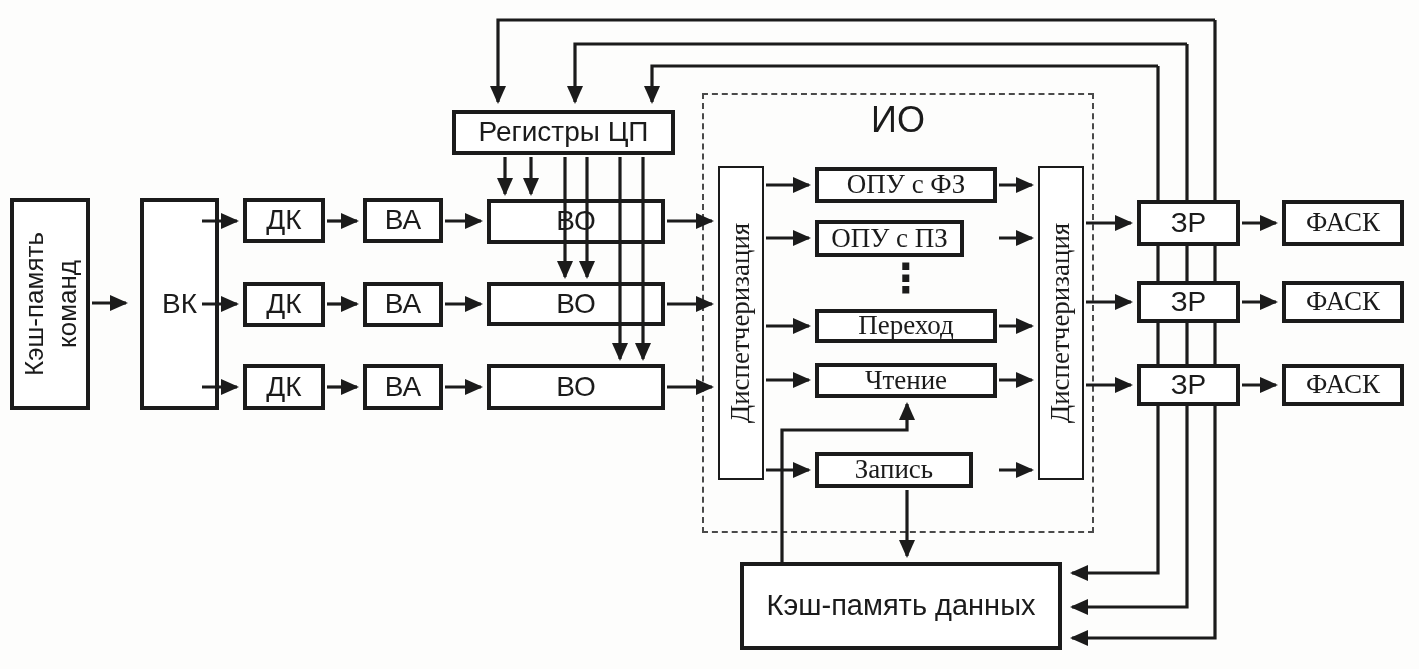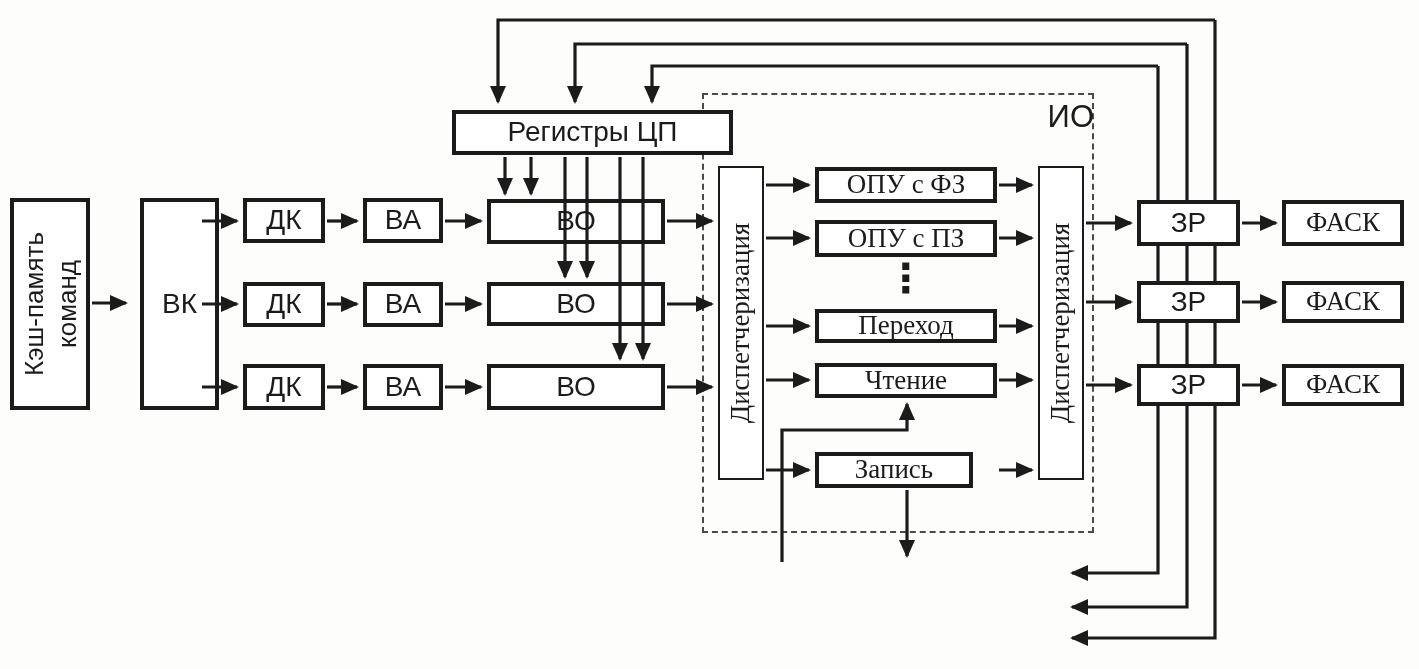--- a/index.html
+++ b/index.html
@@ -23,21 +23,21 @@
   }
   .rot2{
     position:absolute;left:50%;top:50%;width:204px;
     transform:translate(-50%,-50%) rotate(-90deg);
     text-align:center;font-size:26px;line-height:1.25;
   }
   .io-frame{
     position:absolute;box-sizing:border-box;border:2px dashed #4a4a4a;background:transparent;z-index:0;
   }
   .io-title{
-    position:absolute;z-index:2;font-size:31px;text-align:right;
+    position:absolute;z-index:2;font-size:36px;text-align:center;
   }
   .dots{
     position:absolute;z-index:2;font-size:40px;font-weight:bold;line-height:1;text-align:center;
   }
   .small{font-size:27px;font-family:Liberation Serif, serif;}
 </style>
 </head>
 <body>
 
 <div class="stage">
@@ -95,35 +95,35 @@
   <div class="box" style="left:487px;top:199px;width:178px;height:45px">
     <span>ВО</span>
     </div>
   <div class="box" style="left:487px;top:282px;width:178px;height:44px">
     <span>ВО</span>
     </div>
   <div class="box" style="left:487px;top:364px;width:178px;height:46px">
     <span>ВО</span>
     </div>
 
-  <div class="box" style="left:452px;top:110px;width:281px;height:45px">
+  <div class="box" style="left:452px;top:110px;width:223px;height:45px">
     <span>Регистры ЦП</span>
     </div>
 
   <div class="box thin small" style="left:718px;top:166px;width:46px;height:314px">
     <div class="rot">Диспетчеризация</div>
   </div>
   <div class="box thin small" style="left:1038px;top:166px;width:46px;height:314px">
     <div class="rot">Диспетчеризация</div>
   </div>
 
   <div class="box small" style="left:815px;top:167px;width:182px;height:36px">
     <span>ОПУ с ФЗ</span>
     </div>
-  <div class="box small" style="left:815px;top:220px;width:182px;height:37px">
+  <div class="box small" style="left:815px;top:220px;width:149px;height:37px">
     <span>ОПУ с ПЗ</span>
     </div>
   <div class="dots" style="left:885px;top:258px;width:42px">⋮</div>
   <div class="box small" style="left:815px;top:309px;width:182px;height:34px">
     <span>Переход</span>
     </div>
   <div class="box small" style="left:815px;top:363px;width:182px;height:35px">
     <span>Чтение</span>
     </div>
   <div class="box small" style="left:815px;top:452px;width:158px;height:36px">
@@ -143,20 +143,23 @@
   <div class="box small" style="left:1282px;top:200px;width:122px;height:46px">
     <span>ФАСК</span>
     </div>
   <div class="box small" style="left:1282px;top:281px;width:122px;height:42px">
     <span>ФАСК</span>
     </div>
   <div class="box small" style="left:1282px;top:364px;width:122px;height:42px">
     <span>ФАСК</span>
     </div>
 
+  <div class="box" style="left:740px;top:562px;width:322px;height:88px;font-size:29px">
+    <span>Кэш-память данных</span>
+    </div>
 
   <svg class="layer wires" width="1419" height="669" viewBox="0 0 1419 669">
     <defs>
       <marker id="ah2" markerUnits="userSpaceOnUse" markerWidth="20" markerHeight="18" refX="16" refY="8" orient="auto">
         <path d="M0,0 L18,8 L0,16 Z" fill="#1b1b1b"></path>
       </marker>
     </defs>
     <g fill="none" stroke="#1b1b1b" stroke-width="3.2">
 
       <path d="M92 303 H126" marker-end="url(#ah2)"></path>

